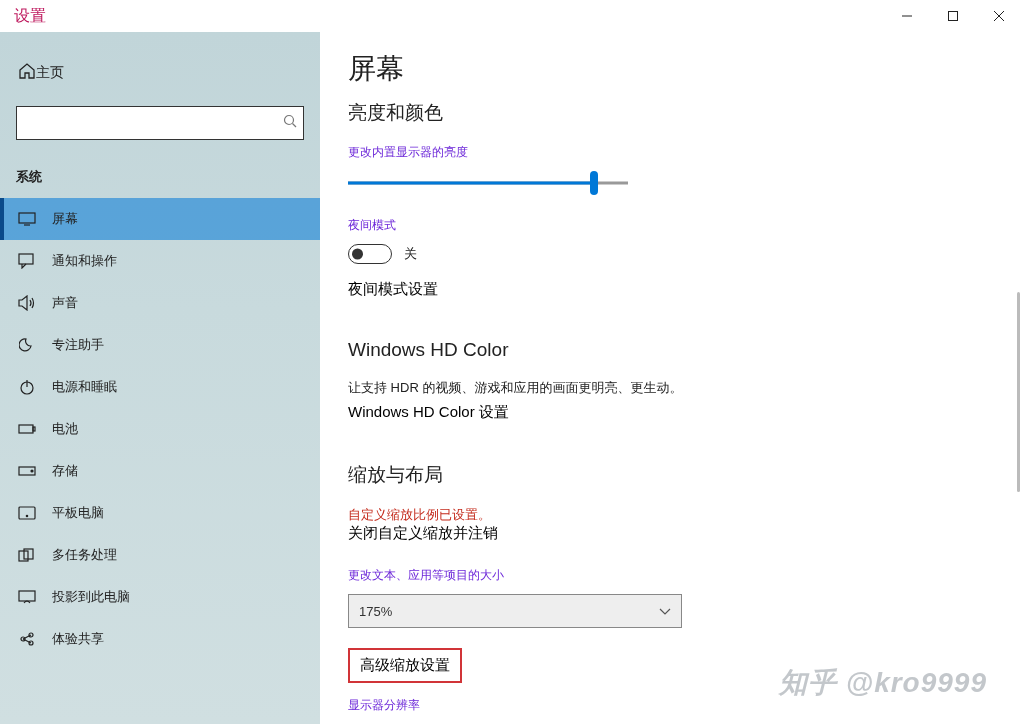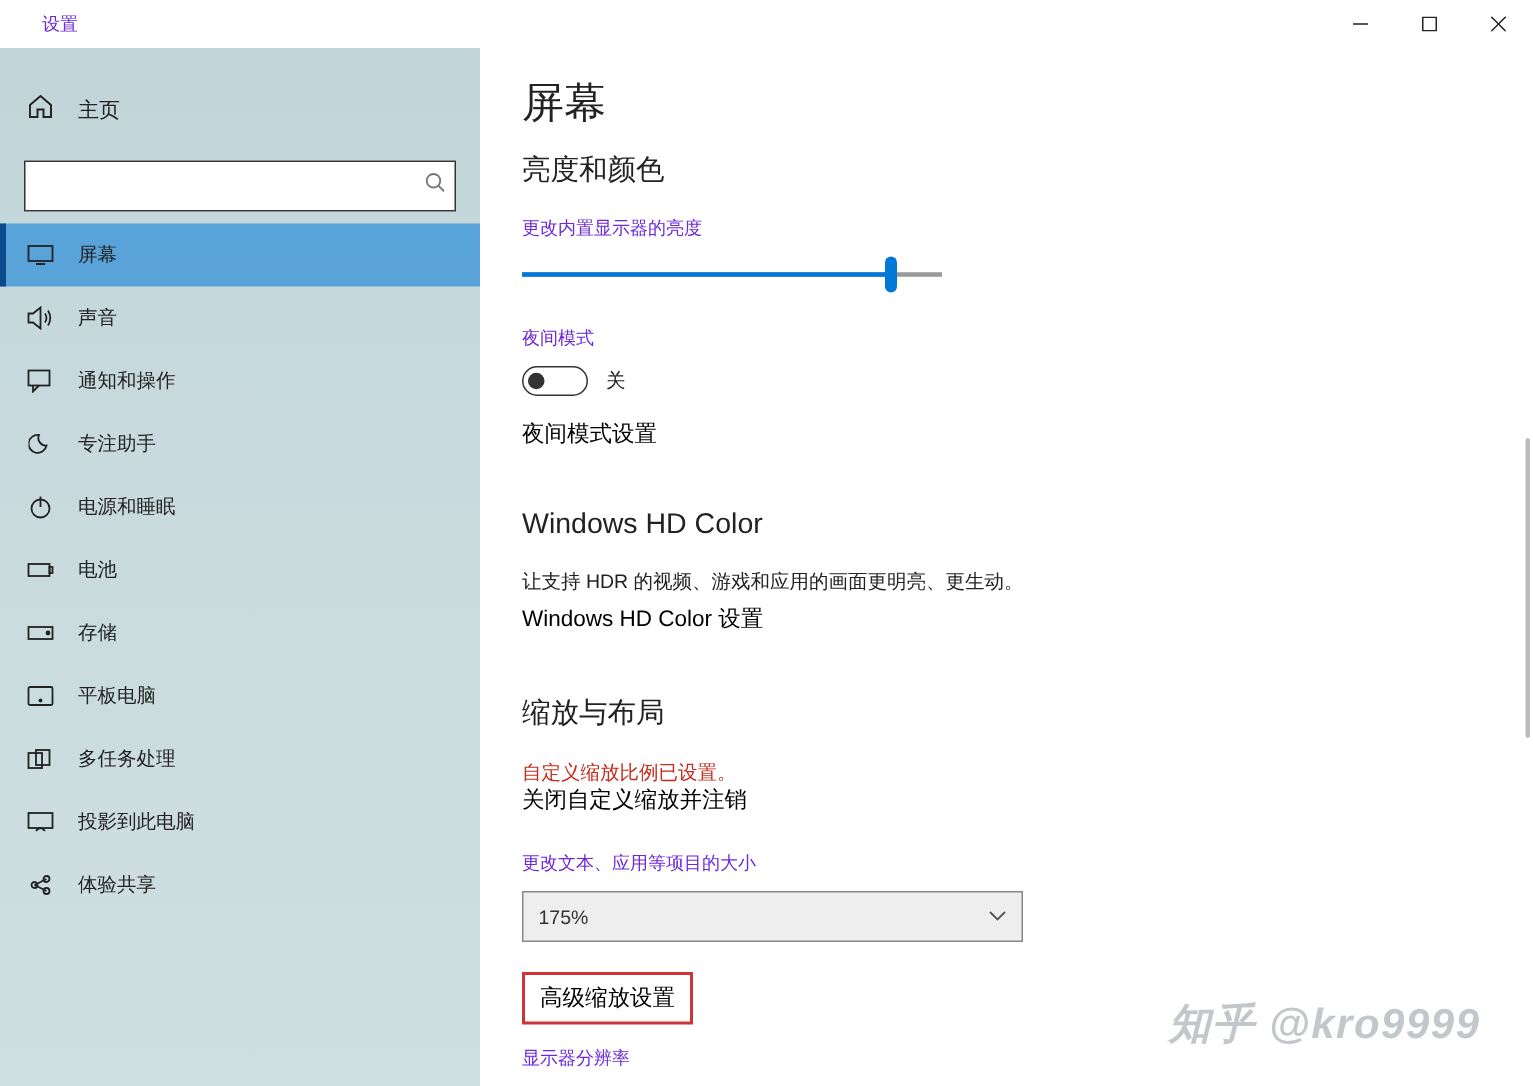--- a/index.html
+++ b/index.html
@@ -1,27 +1,27 @@
 <!DOCTYPE html>
 <html><head>
 <meta charset="utf-8">
 <style>
 * { margin: 0; padding: 0; box-sizing: border-box; font-family: "Microsoft YaHei", "Segoe UI", sans-serif; }
 body { width: 1022px; height: 724px; overflow: hidden; background: #fff; position: relative; }
 
 .titlebar { height: 32px; display: flex; align-items: center; justify-content: space-between; }
-.titlebar-left { padding-left: 28px; font-size: 12px; color: #6d28d9; }
+.titlebar-left { padding-left: 14px; font-size: 16px; color: #be185d; }
 .titlebar-controls { display: flex; }
 .titlebar-btn { width: 46px; height: 32px; display: flex; align-items: center; justify-content: center; cursor: pointer; }
 .titlebar-btn svg { stroke: #222; fill: none; }
 
 .container { display: flex; height: calc(100% - 32px); }
 
 .sidebar { width: 320px; background: linear-gradient(to bottom, #c1d5d9 0%, #c8dadd 40%, #d0dfe1 100%); height: 100%; overflow-y: auto; }
-.home-row { display: flex; align-items: center; gap: 16px; padding: 10px 18px; margin-top: 20px; cursor: pointer; }
+.home-row { display: flex; align-items: center; padding: 10px 18px; margin-top: 20px; cursor: pointer; }
 .home-row span.label { font-size: 14px; color: #222; }
 .search-wrap { padding: 12px 16px 8px 16px; }
 .search-box { position: relative; border: 1px solid #333; background: #fff; height: 34px; }
 .search-box input { border: none; outline: none; width: calc(100% - 30px); height: 100%; padding: 0 8px; font-size: 13px; }
 .search-box input::placeholder { color: #888; }
 .search-icon-box { position: absolute; right: 6px; top: 50%; transform: translateY(-50%); }
 
 .group-header { font-size: 13px; font-weight: 600; color: #222; padding: 20px 16px 12px 16px; }
 
 .nav-item { display: flex; align-items: center; gap: 16px; padding: 12px 18px; cursor: pointer; position: relative; }
@@ -94,48 +94,49 @@
       <span class="label">主页</span>
     </div>
     <div class="search-wrap">
       <div class="search-box">
         <span class="search-icon-box"><svg width="14" height="14" viewBox="0 0 14 14" fill="none" stroke="#777" stroke-width="1.2">
               <circle cx="6" cy="6" r="4.5"></circle>
               <line x1="9.5" y1="9.5" x2="13" y2="13"></line>
             </svg></span>
       </div>
     </div>
+    <div class="group-header">系统</div>
 
     <div class="nav-item active">
       <span class="icon">
           <svg width="18" height="14" viewBox="0 0 18 14" fill="none" stroke="#222" stroke-width="1.2">
             <rect x="1" y="1" width="16" height="10"></rect>
             <line x1="6" y1="13" x2="12" y2="13"></line>
           </svg>
         </span>
       <span class="label">屏幕</span>
+    </div>
+    <div class="nav-item">
+      <span class="icon">
+          <svg width="18" height="16" viewBox="0 0 18 16" fill="none" stroke="#222" stroke-width="1.2">
+            <rect x="1" y="1" width="14" height="10"></rect>
+            <path d="M4 11 L4 15 L8 11"></path>
+          </svg>
+        </span>
+      <span class="label">通知和操作</span>
     </div>
     <div class="nav-item">
       <span class="icon">
           <svg width="18" height="16" viewBox="0 0 18 16" fill="none" stroke="#222" stroke-width="1.2">
             <path d="M1 5 H4 L9 1 V15 L4 11 H1 Z"></path>
             <path d="M12 5 Q14 8 12 11"></path>
             <path d="M14 3 Q17 8 14 13"></path>
           </svg>
         </span>
       <span class="label">声音</span>
-    </div>
-    <div class="nav-item">
-      <span class="icon">
-          <svg width="18" height="16" viewBox="0 0 18 16" fill="none" stroke="#222" stroke-width="1.2">
-            <rect x="1" y="1" width="14" height="10"></rect>
-            <path d="M4 11 L4 15 L8 11"></path>
-          </svg>
-        </span>
-      <span class="label">通知和操作</span>
     </div>
     <div class="nav-item">
       <span class="icon">
           <svg width="16" height="16" viewBox="0 0 16 16" fill="none" stroke="#222" stroke-width="1.2">
             <path d="M12 9 A6 6 0 1 1 7 2 A5 5 0 0 0 12 9 Z"></path>
           </svg>
         </span>
       <span class="label">专注助手</span>
     </div>
     <div class="nav-item">

